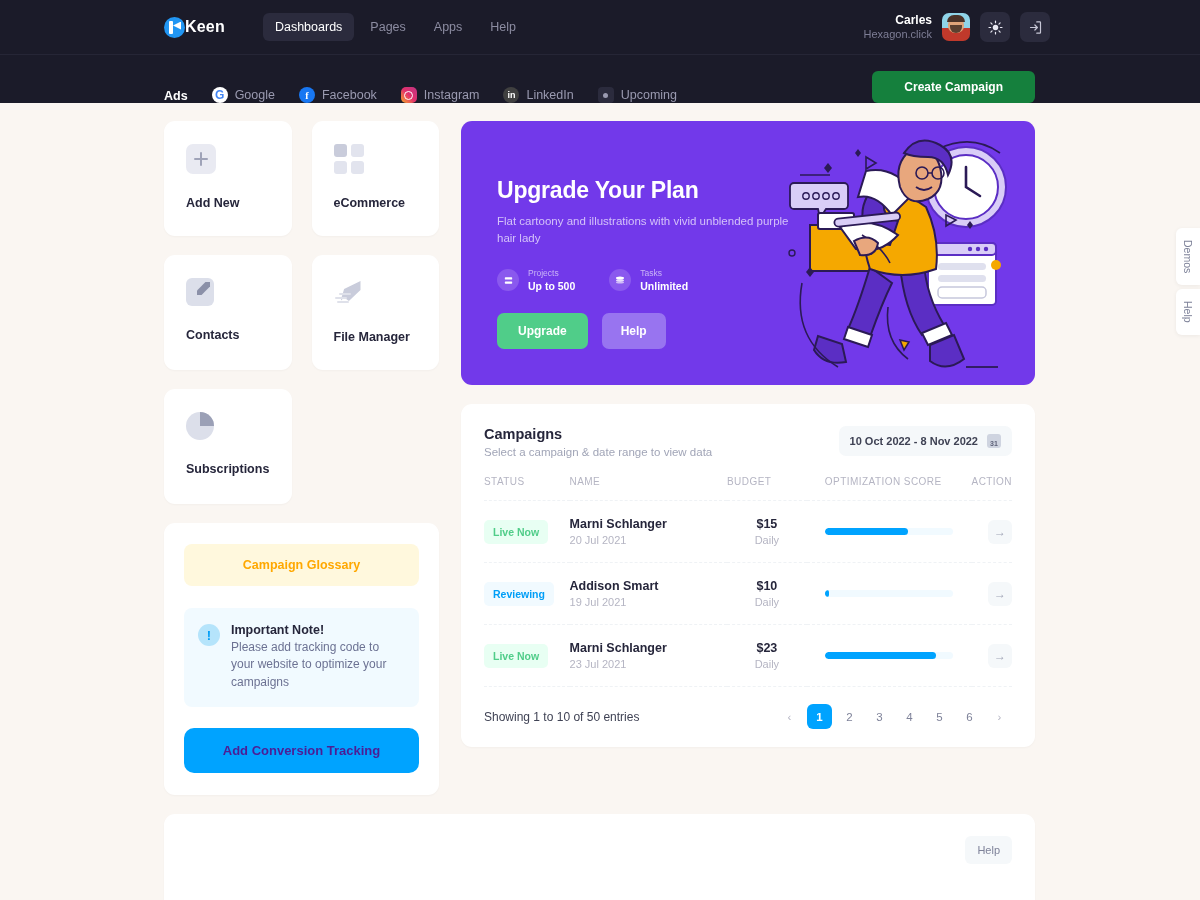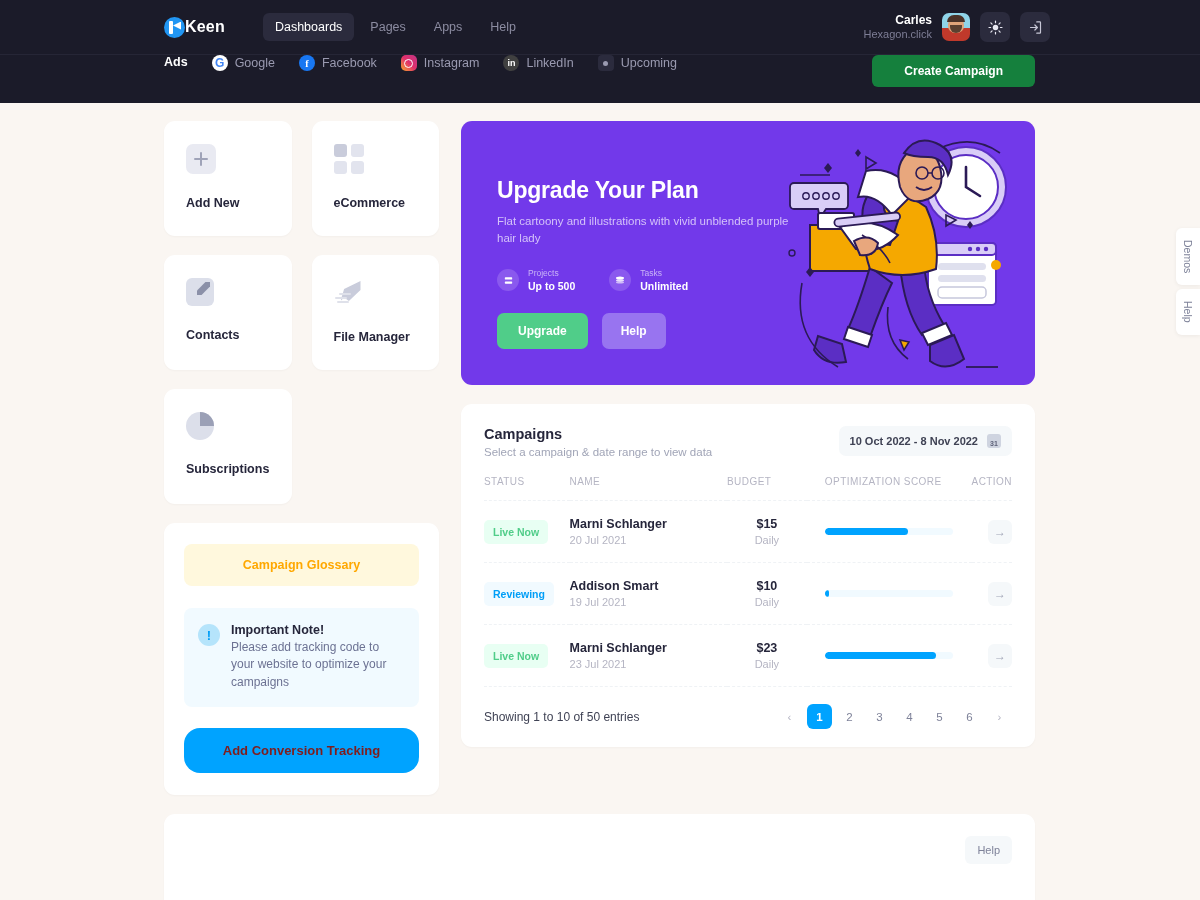--- a/index.html
+++ b/index.html
@@ -63,21 +63,21 @@
   }
   .icon-btn {
     width: 30px; height: 30px; border-radius: 7px; background: #2b2b3d;
     display: flex; align-items: center; justify-content: center;
     color: #c7c7d6; cursor: pointer; flex: none;
   }
 
   
   .subbar {
     height: 49px; background: #1b1b29;
-    display: flex; align-items: flex-start; padding: 0 165px 0 164px;
+    display: flex; align-items: flex-end; padding: 0 165px 0 164px;
     gap: 24px; border-top: 1px solid #262636;
   }
   .subbar-item {
     display: flex; align-items: center; gap: 7px;
     color: #9a9ab0; font-size: 12.5px; cursor: pointer; white-space: nowrap;
   }
   .subbar-item.active { color: #fff; font-weight: bold; }
   .ch-icon { width: 16px; height: 16px; border-radius: 4px; flex: none;
              display: flex; align-items: center; justify-content: center;
              font-size: 10px; font-weight: bold; color: #fff; }
@@ -151,22 +151,22 @@
     padding:15px 14px 16px; margin-top:22px;
   }
   .note-icon {
     width:22px;height:22px;border-radius:50%;background:#b5e4fb;color:#009ef7;
     display:flex;align-items:center;justify-content:center;font-size:13px;
     font-weight:bold;flex:none;margin-top:1px;
   }
   .note-title { font-size:12.5px;font-weight:bold;color:#26263b;margin-bottom:2px; }
   .note-body { font-size:12px;color:#6c7293;line-height:1.45; }
   .cta-btn {
-    width:100%; margin-top:21px; background:#00a3ff; color:#7f1d1d; border:none;
-    border-radius:16px; padding:15px 0; font-size:13px; font-weight:bold; cursor:pointer;
+    width:100%; margin-top:21px; background:#00a3ff; color:#4c1d95; border:none;
+    border-radius:10px; padding:15px 0; font-size:13px; font-weight:bold; cursor:pointer;
   }
 
   
   .promo {
     background:#7239ea; border-radius:11px; height:264px;
     position:relative; overflow:hidden; padding:56px 0 0 36px;
   }
   .promo h2 { color:#fff; font-size:23px; font-weight:bold; letter-spacing:-.2px; }
   .promo-sub { color:#d4c2f9; font-size:11.5px; line-height:1.5; margin-top:9px; max-width:300px; }
   .promo-feats { display:flex; gap:34px; margin-top:20px; }

